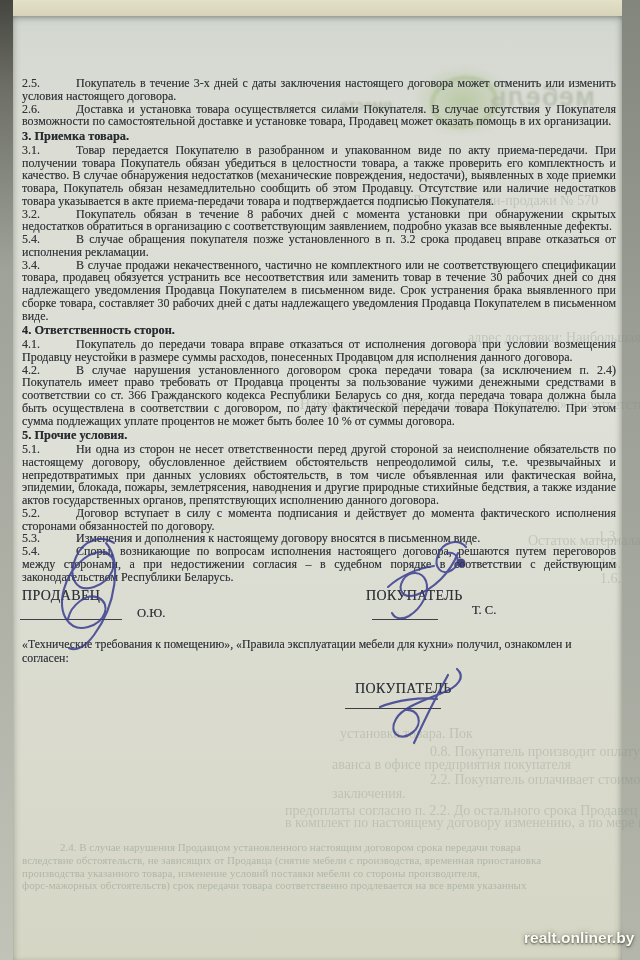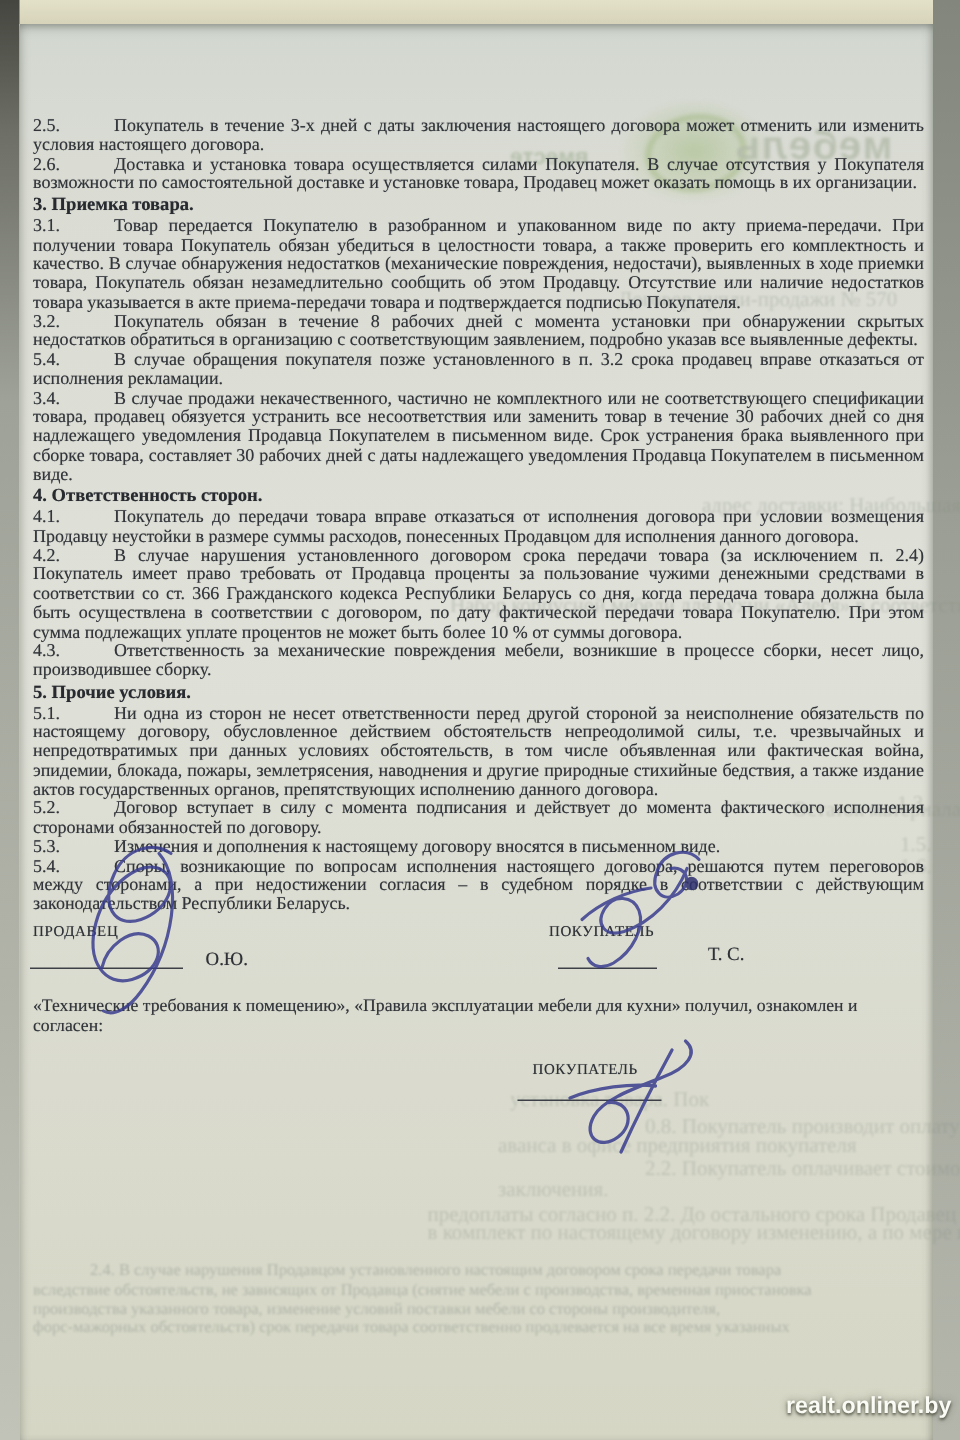--- a/index.html
+++ b/index.html
@@ -19,21 +19,21 @@
                     inset 4px 0 6px -3px rgba(110,114,102,.4);}
   
   .doc{position:absolute;left:22px;top:77px;width:594px;color:#32363b;
        font-size:12px;line-height:12.75px;text-align:justify;
        text-shadow:0 0 .5px rgba(47,51,55,.55);}
   .cl{margin:0;}
   .num{display:inline-block;min-width:54px;}
   .sec-title{margin:2px 0 1px;text-align:left;font-weight:bold;font-size:12.4px;color:#272a2f;}
   
   .sig-row{position:relative;height:42px;margin-top:4px;}
-  .lbl{position:absolute;font-size:10px;letter-spacing:.4px;color:#2e3237;}
+  .lbl{position:absolute;font-size:14px;letter-spacing:.4px;color:#2e3237;}
   .initials{position:absolute;font-size:12.6px;color:#2e3237;}
   .sig-line{position:absolute;border-bottom:1.2px solid #3c4046;height:0;}
   .ack{margin-top:9px;width:556px;text-align:left;line-height:13.4px;font-size:11.8px;}
   .ack-row{position:relative;height:70px;margin-top:4px;}
   .sig-svg{position:absolute;pointer-events:none;}
   
   .ghost{position:absolute;color:#7f8b7e;opacity:.3;filter:blur(.6px);
          font-size:14px;white-space:nowrap;}
   .ghost-strong{opacity:.42;font-size:11px;color:#79897a;}
   .ghost-logo-blob{position:absolute;left:415px;top:68px;width:96px;height:66px;border-radius:50%;
@@ -90,21 +90,20 @@
 
     <p class="sec-title">3. Приемка товара.</p>
     <p class="cl"><span class="num">3.1.</span><span>Товар передается Покупателю в разобранном и упакованном виде по акту приема-передачи. При получении товара Покупатель обязан убедиться в целостности товара, а также проверить его комплектность и качество. В случае обнаружения недостатков (механические повреждения, недостачи), выявленных в ходе приемки товара, Покупатель обязан незамедлительно сообщить об этом Продавцу. Отсутствие или наличие недостатков товара указывается в акте приема-передачи товара и подтверждается подписью Покупателя.</span></p>
     <p class="cl"><span class="num">3.2.</span><span>Покупатель обязан в течение 8 рабочих дней с момента установки при обнаружении скрытых недостатков обратиться в организацию с соответствующим заявлением, подробно указав все выявленные дефекты.</span></p>
     <p class="cl"><span class="num">5.4.</span><span>В случае обращения покупателя позже установленного в п. 3.2 срока продавец вправе отказаться от исполнения рекламации.</span></p>
     <p class="cl"><span class="num">3.4.</span><span>В случае продажи некачественного, частично не комплектного или не соответствующего спецификации товара, продавец обязуется устранить все несоответствия или заменить товар в течение 30 рабочих дней со дня надлежащего уведомления Продавца Покупателем в письменном виде. Срок устранения брака выявленного при сборке товара, составляет 30 рабочих дней с даты надлежащего уведомления Продавца Покупателем в письменном виде.</span></p>
 
     <p class="sec-title">4. Ответственность сторон.</p>
     <p class="cl"><span class="num">4.1.</span><span>Покупатель до передачи товара вправе отказаться от исполнения договора при условии возмещения Продавцу неустойки в размере суммы расходов, понесенных Продавцом для исполнения данного договора.</span></p>
     <p class="cl"><span class="num">4.2.</span><span>В случае нарушения установленного договором срока передачи товара (за исключением п. 2.4) Покупатель имеет право требовать от Продавца проценты за пользование чужими денежными средствами в соответствии со ст. 366 Гражданского кодекса Республики Беларусь со дня, когда передача товара должна была быть осуществлена в соответствии с договором, по дату фактической передачи товара Покупателю. При этом сумма подлежащих уплате процентов не может быть более 10 % от суммы договора.</span></p>
-    <p class="cl"><span class="num">4.3.</span><span>Ответственность за механические повреждения мебели, возникшие в процессе сборки, несет лицо, производившее сборку.</span></p>
 
     <p class="sec-title">5. Прочие условия.</p>
     <p class="cl"><span class="num">5.1.</span><span>Ни одна из сторон не несет ответственности перед другой стороной за неисполнение обязательств по настоящему договору, обусловленное действием обстоятельств непреодолимой силы, т.е. чрезвычайных и непредотвратимых при данных условиях обстоятельств, в том числе объявленная или фактическая война, эпидемии, блокада, пожары, землетрясения, наводнения и другие природные стихийные бедствия, а также издание актов государственных органов, препятствующих исполнению данного договора.</span></p>
     <p class="cl"><span class="num">5.2.</span><span>Договор вступает в силу с момента подписания и действует до момента фактического исполнения сторонами обязанностей по договору.</span></p>
     <p class="cl"><span class="num">5.3.</span><span>Изменения и дополнения к настоящему договору вносятся в письменном виде.</span></p>
     <p class="cl"><span class="num">5.4.</span><span>Споры, возникающие по вопросам исполнения настоящего договора, решаются путем переговоров между сторонами, а при недостижении согласия – в судебном порядке в соответствии с действующим законодательством Республики Беларусь.</span></p>
 
     <div class="sig-row">
       <span class="lbl" style="left:0;top:3px">ПРОДАВЕЦ</span>
       <div class="sig-line" style="left:-2px;top:32px;width:102px"></div>

